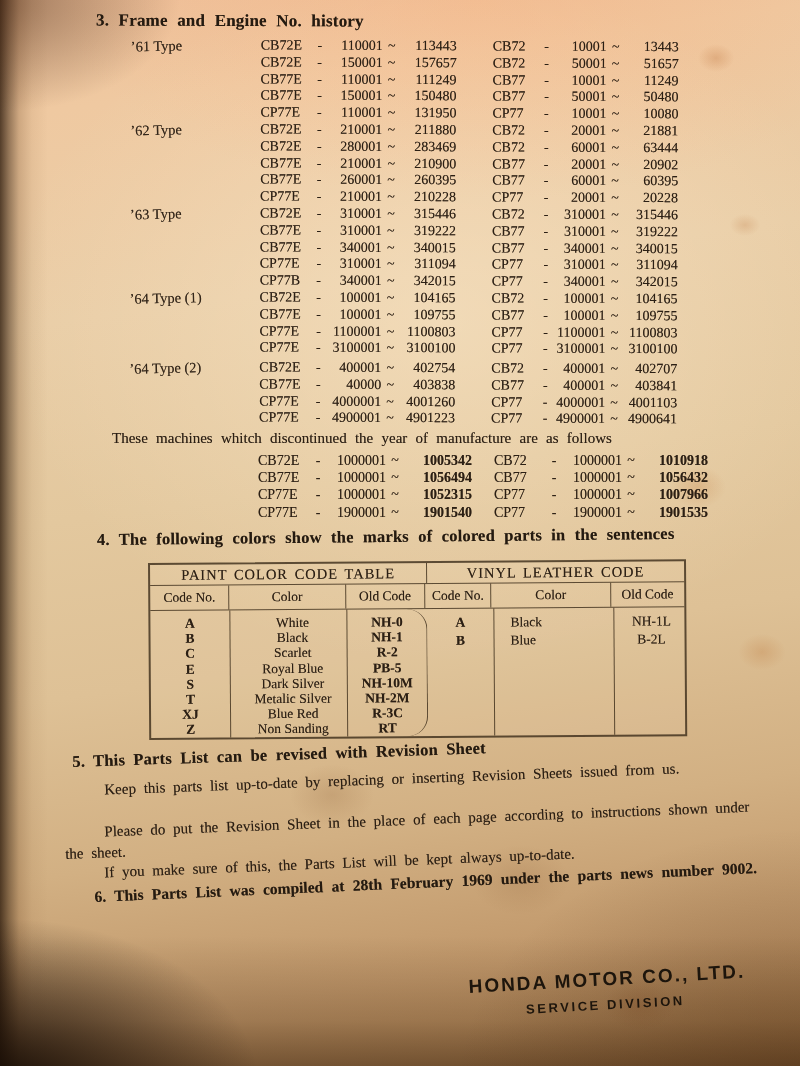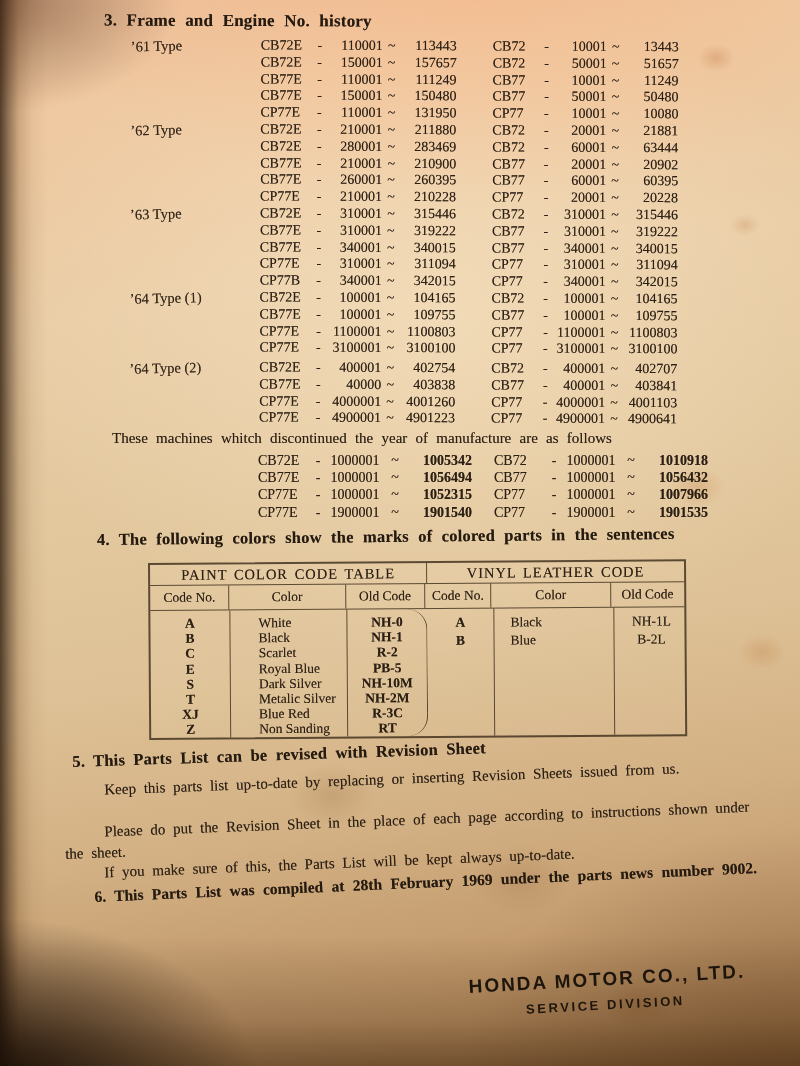--- a/index.html
+++ b/index.html
@@ -20,21 +20,21 @@
       linear-gradient(0deg, rgba(50,28,10,.5) 0px, rgba(50,28,10,.22) 45px, rgba(50,28,10,0) 130px),
       linear-gradient(90deg, rgba(40,22,8,.78) 0px, rgba(60,36,16,.5) 9px, rgba(120,80,45,.28) 19px, rgba(160,120,80,.12) 32px, rgba(160,120,80,0) 48px),
       radial-gradient(70% 25% at 60% 0%, rgba(250,170,120,.33), rgba(250,170,120,0) 75%),
       radial-gradient(78% 46% at 55% 30%, rgba(255,238,210,.42), rgba(255,238,210,0) 70%),
       linear-gradient(172deg, #eec09a 0%, #efc9a1 10%, #e9cda6 28%, #e3c89e 45%, #dec196 60%, #d2b083 75%, #c0976a 88%, #aa7d4c 100%);
   }
   .page *{box-sizing:border-box;}
   .txt{ text-shadow:0 0 .6px rgba(40,28,16,.55); }
   h3,p{margin:0;}
   .h3,.h4,.h5{position:absolute;font-weight:700;font-size:17px;word-spacing:5px;letter-spacing:.2px;color:#241a10;}
-  .h3{left:104px;top:11px;transform:rotate(.2deg);}
+  .h3{left:96px;top:11px;transform:rotate(.2deg);}
   .h4{left:97px;top:527px;font-size:16.5px;transform:rotate(-.6deg);}
   .h5{left:72px;top:752px;font-size:16.5px;word-spacing:4px;transform:rotate(-1.9deg);transform-origin:left top;}
 
   
   .history{position:absolute;left:0;top:0;width:800px;height:430px;transform:rotate(.25deg);}
   .group{position:absolute;left:0;width:800px;}
   .tlabel{position:absolute;left:130px;top:1px;font-size:14.5px;transform:rotate(-1.5deg);color:#33261a;}
   .ecol{position:absolute;left:260px;top:0;}
   .fcol{position:absolute;left:492px;top:0;}
   .nrow{display:grid;height:16.8px;font-size:14px;line-height:16.8px;}
@@ -47,41 +47,41 @@
 
   .disc-note{position:absolute;left:112px;top:430px;font-size:15px;word-spacing:4.5px;}
   .disc-rows{position:absolute;left:0;top:452px;width:800px;}
   .dcol{position:absolute;top:0;}
   .dcol-e{left:258px;}
   .dcol-f{left:494px;}
   .drow{display:grid;grid-template-columns:54px 12px 62px 18px 68px;height:17.2px;font-size:14px;line-height:17.2px;}
   .drow span{display:block;}
   .drow .m{text-align:left;}
   .drow .d,.drow .t{text-align:center;}
-  .drow .s{text-align:center;}
+  .drow .s{text-align:right;}
   .drow .e{text-align:right;font-weight:700;}
 
   
   .ctable{position:absolute;left:148px;top:563px;width:538px;border:2px solid rgba(58,42,24,.8);transform:rotate(-.4deg);transform-origin:left top;background:rgba(255,240,215,.08);}
   .trow{display:flex;}
   .titles{height:21px;border-bottom:1.5px solid rgba(58,42,24,.8);}
   .tcell{display:flex;align-items:center;justify-content:center;font-size:14.5px;letter-spacing:1px;word-spacing:2px;}
   .lt{width:277px;border-right:1.5px solid rgba(58,42,24,.8);}
   .rt{flex:1;}
   .heads{height:25px;border-bottom:1.5px solid rgba(58,42,24,.8);}
   .hc{display:flex;align-items:center;justify-content:center;font-size:13.5px;border-right:1.5px solid rgba(58,42,24,.8);}
   .hc.h0{width:80px;} .hc.h1{width:117px;} .hc.h2{width:80px;}
   .hc.h3c{width:67px;} .hc.h4c{width:120px;} .hc.h5c{width:74px;border-right:none;}
   .bodies{height:127px;}
   .tbody-l{display:flex;width:277px;}
   .tbody-r{display:flex;flex:1;}
   .pcol{border-right:1.5px solid rgba(58,42,24,.8);padding-top:5px;height:100%;}
   .pcol.last{border-right:none;}
   .pc0{width:80px;text-align:center;font-weight:700;}
-  .pc1{width:117px;padding-left:28px;}
+  .pc1{width:117px;padding-left:8px;text-align:center;}
   .pc2{width:80px;text-align:center;font-weight:700;border-radius:20px;}
   .vc0{width:67px;text-align:center;font-weight:700;}
   .vc1{width:120px;padding-left:16px;}
   .vc2{width:74px;text-align:center;font-weight:400;border-right:none;}
   .pcell{height:15.2px;font-size:13.5px;line-height:15.2px;}
   .vcell{height:17.5px;font-size:13.5px;line-height:17.5px;}
 
   
   .p{position:absolute;left:64px;width:706px;font-size:15px;line-height:20.5px;word-spacing:4px;text-indent:40px;transform-origin:left top;}
   .p1{top:781px;transform:rotate(-2.1deg);}

